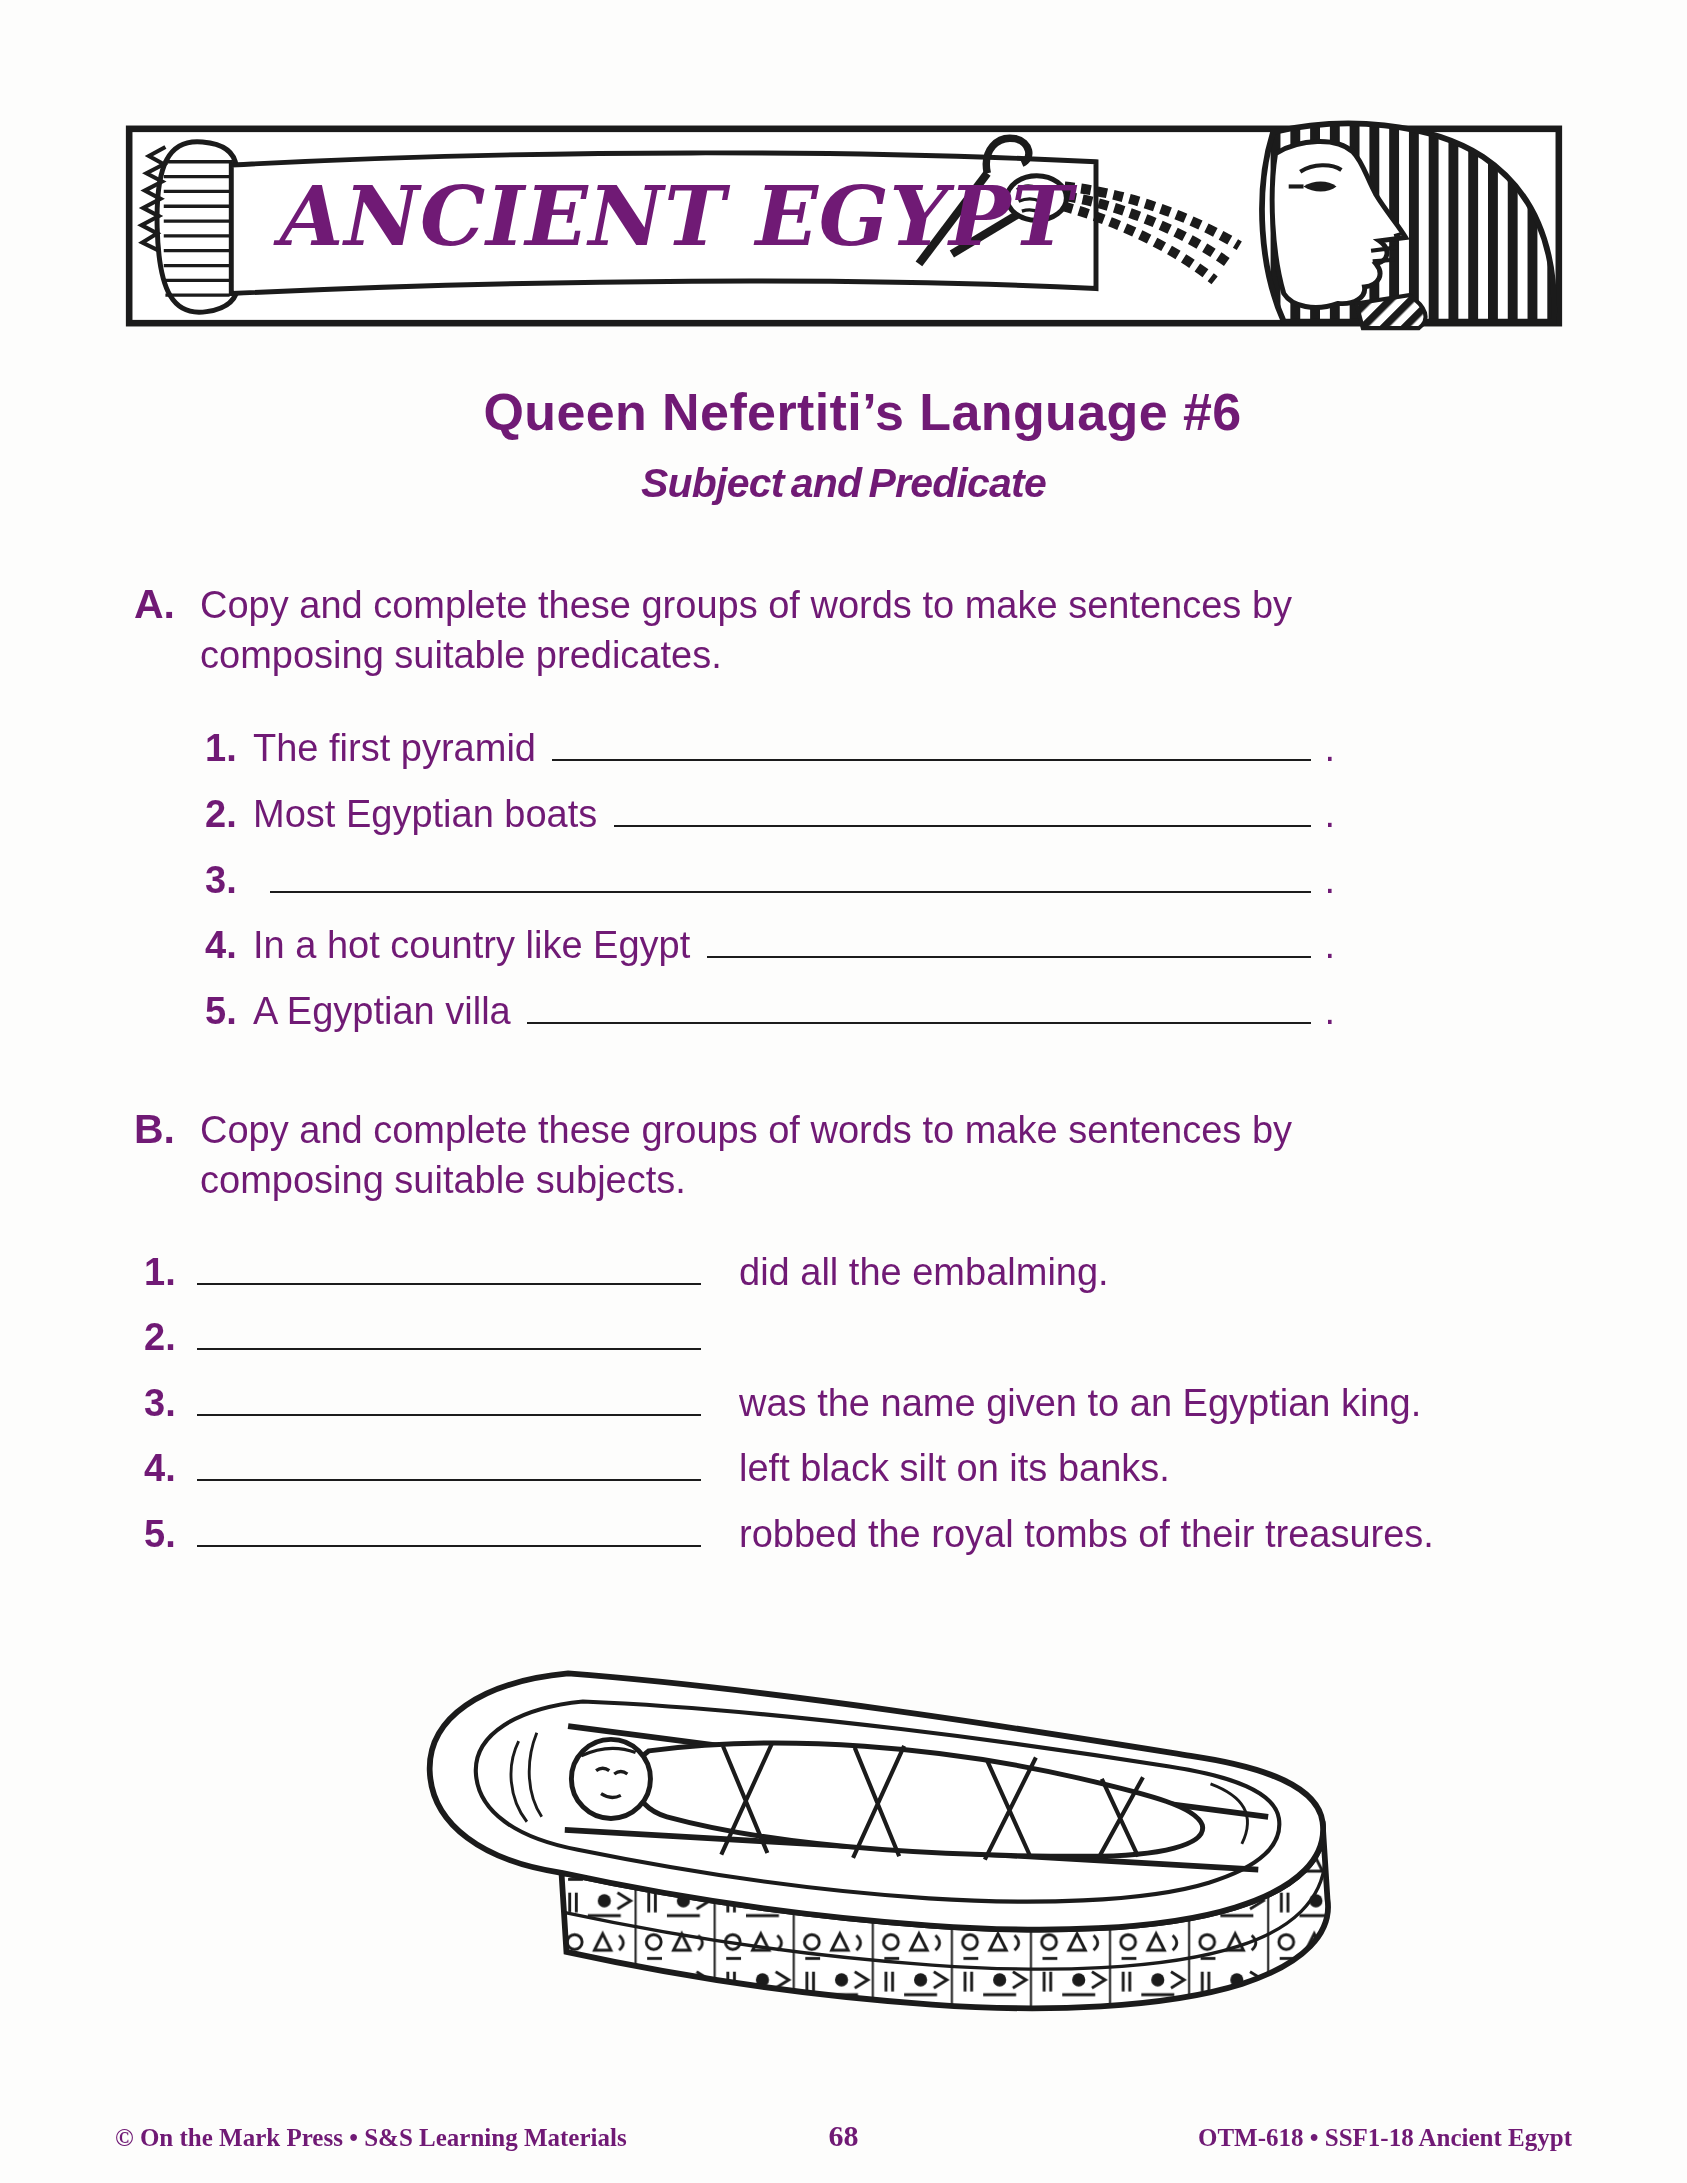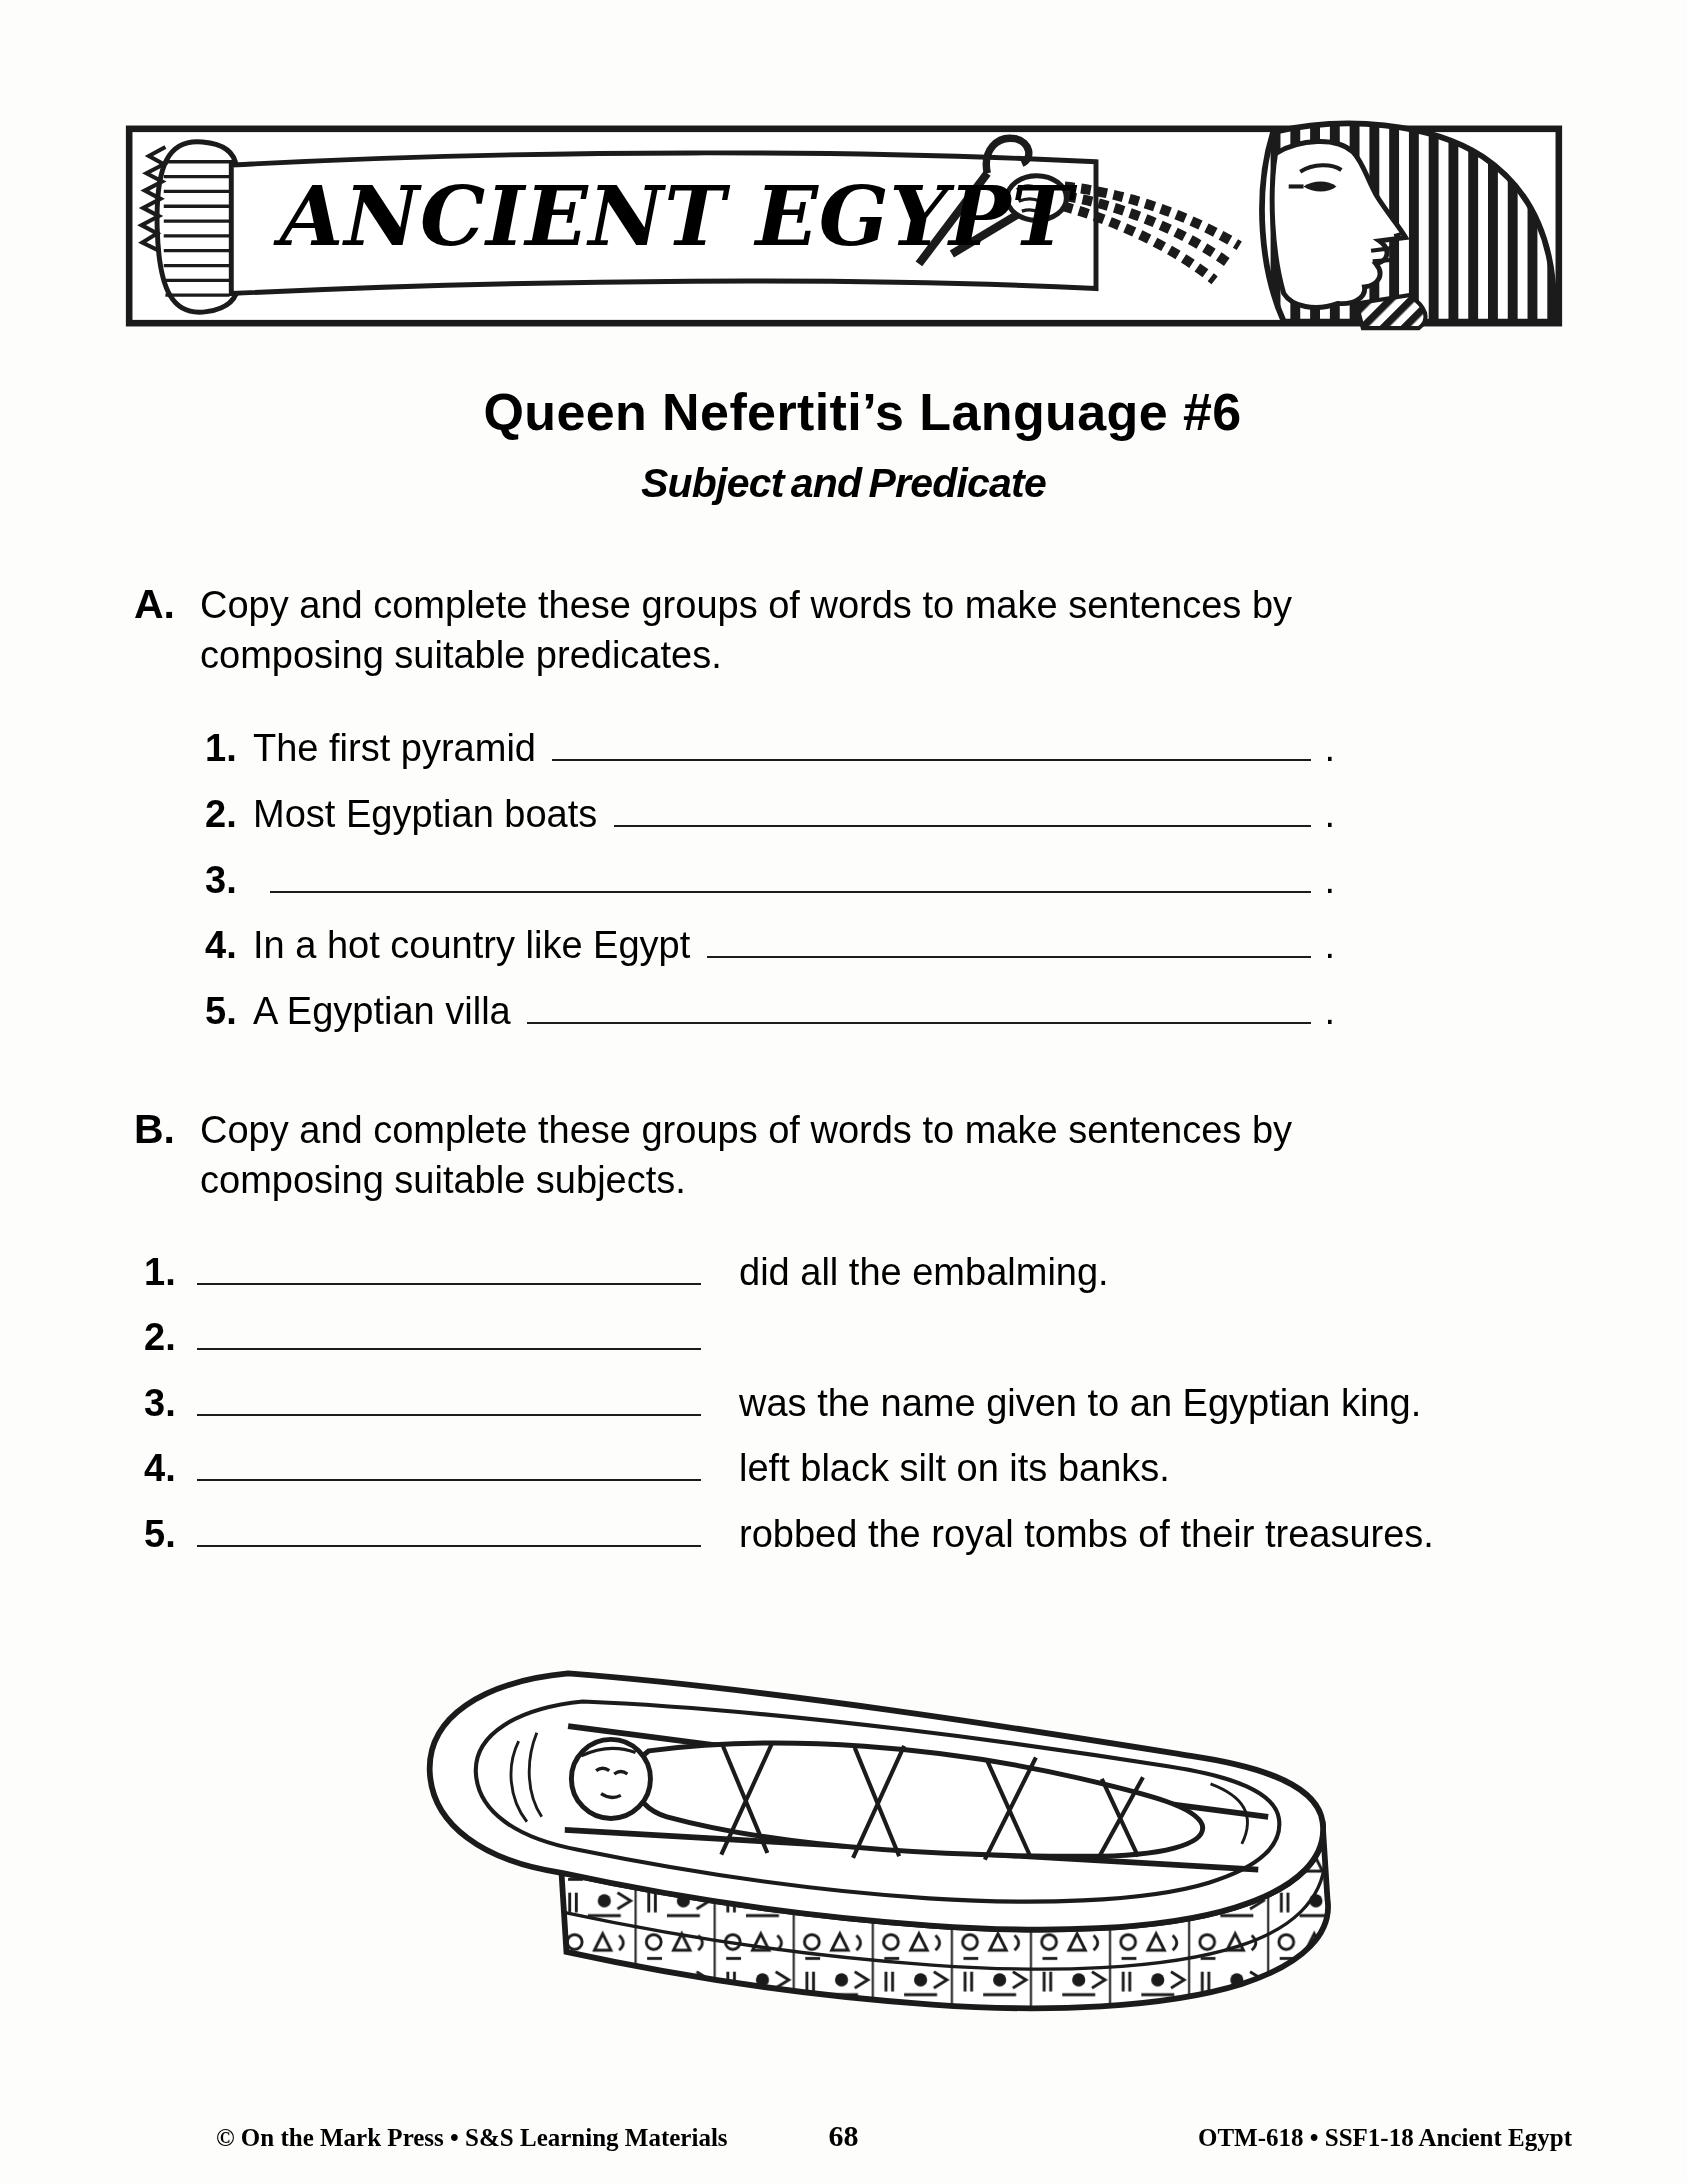--- a/index.html
+++ b/index.html
@@ -1,19 +1,19 @@
 <!DOCTYPE html>
 <html style="font-size:13px"><head>
 <meta charset="utf-8">
 <style>
   * { margin:0; padding:0; box-sizing:border-box; }
   html,body { background:#d9d9d9; }
   .page {
     position:relative; width:1687px; height:2183px; margin:0 auto;
-    background:#fdfdfc; color:#000000; overflow:hidden;
+    background:#fdfdfc; color:#701a75; overflow:hidden;
     font-family:"Liberation Sans", sans-serif;
   }
   
   .banner { position:relative; margin:114px 124px 0; height:224px; }
   .banner svg { position:absolute; left:0; top:0; width:1440px; height:224px; }
   .banner-title {
     position:absolute; left:124px; top:54px; width:857px; text-align:center;
     font-family:"DejaVu Serif", serif; font-style:italic; font-weight:bold;
     font-size:82px; letter-spacing:0.8px; white-space:nowrap;
   }
@@ -39,21 +39,21 @@
   .b-row .num { font-weight:bold; min-width:53px; }
   .b-blank { width:504px; height:0.8px; border-bottom:2.9px solid #1c1c1c; margin-right:38px; }
   
   .sarcophagus { display:block; margin:51px auto 0; width:1046px; height:437px; }
   
   .footer {
     position:absolute; left:115px; right:115px; bottom:30px;
     display:flex; align-items:baseline;
     font-family:"Liberation Serif", serif; font-weight:bold; font-size:25px;
   }
-  .footer .left  { flex:1; text-align:center;margin-top:40px; }
+  .footer .left  { flex:1; text-align:left;margin-top:40px; }
   .footer .pageno { font-weight:bold; font-size:30px;text-align:right; }
   .footer .right { flex:1; text-align:right; }
 </style>
 </head>
 <body>
 
 <div class="page">
 
   <div class="banner">
     <svg viewBox="0 0 1748 272">

